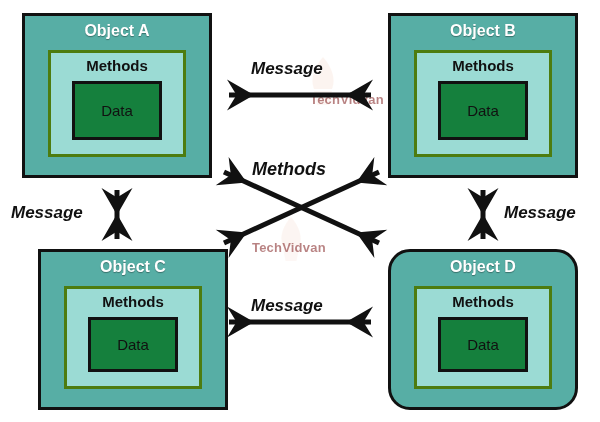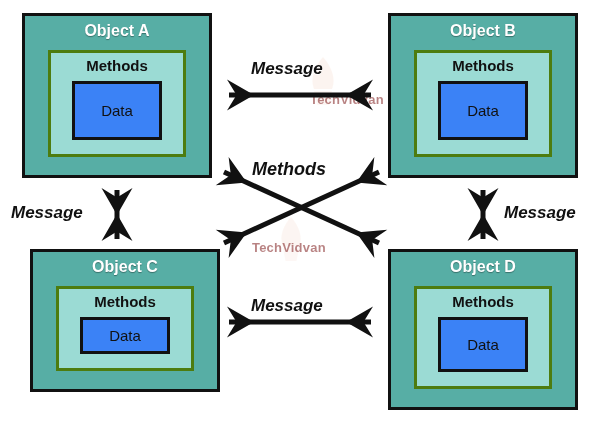--- a/index.html
+++ b/index.html
@@ -75,21 +75,21 @@
     text-align: center;
     color: #111111;
     font-weight: bold;
     font-size: 15px;
     font-family: "Liberation Sans", sans-serif;
     white-space: nowrap;
   }
   .data-box {
     position: absolute;
     box-sizing: border-box;
-    background: #3b82f6;
+    background: #15803d;
     border: 3px solid #111111;
     left: 21px;
     right: 21px;
     top: 28px;
     bottom: 14px;
     display: flex;
     align-items: center;
     justify-content: center;
   }
   .data-title {
@@ -175,31 +175,31 @@
   <div class="object-box" style="left:388px; top:13px; width:190px; height:165px;">
     <div class="object-title">Object B</div>
     <div class="methods-box">
       <div class="methods-title">Methods</div>
       <div class="data-box">
         <span class="data-title">Data</span>
       </div>
     </div>
   </div>
 
-  <div class="object-box" style="left:30px; top:249px; width:190px; height:143px;padding-left:30px;">
+  <div class="object-box" style="left:38px; top:249px; width:190px; height:161px;padding-left:30px;">
     <div class="object-title">Object C</div>
     <div class="methods-box">
       <div class="methods-title">Methods</div>
       <div class="data-box">
         <span class="data-title">Data</span>
       </div>
     </div>
   </div>
 
-  <div class="object-box" style="left:388px; top:249px; width:190px; height:161px;">
+  <div class="object-box" style="left:388px; top:249px; width:190px; height:161px;border-radius:22px;">
     <div class="object-title">Object D</div>
     <div class="methods-box">
       <div class="methods-title">Methods</div>
       <div class="data-box">
         <span class="data-title">Data</span>
       </div>
     </div>
   </div>
 
   <svg id="arrow-layer" viewBox="0 0 600 422">

